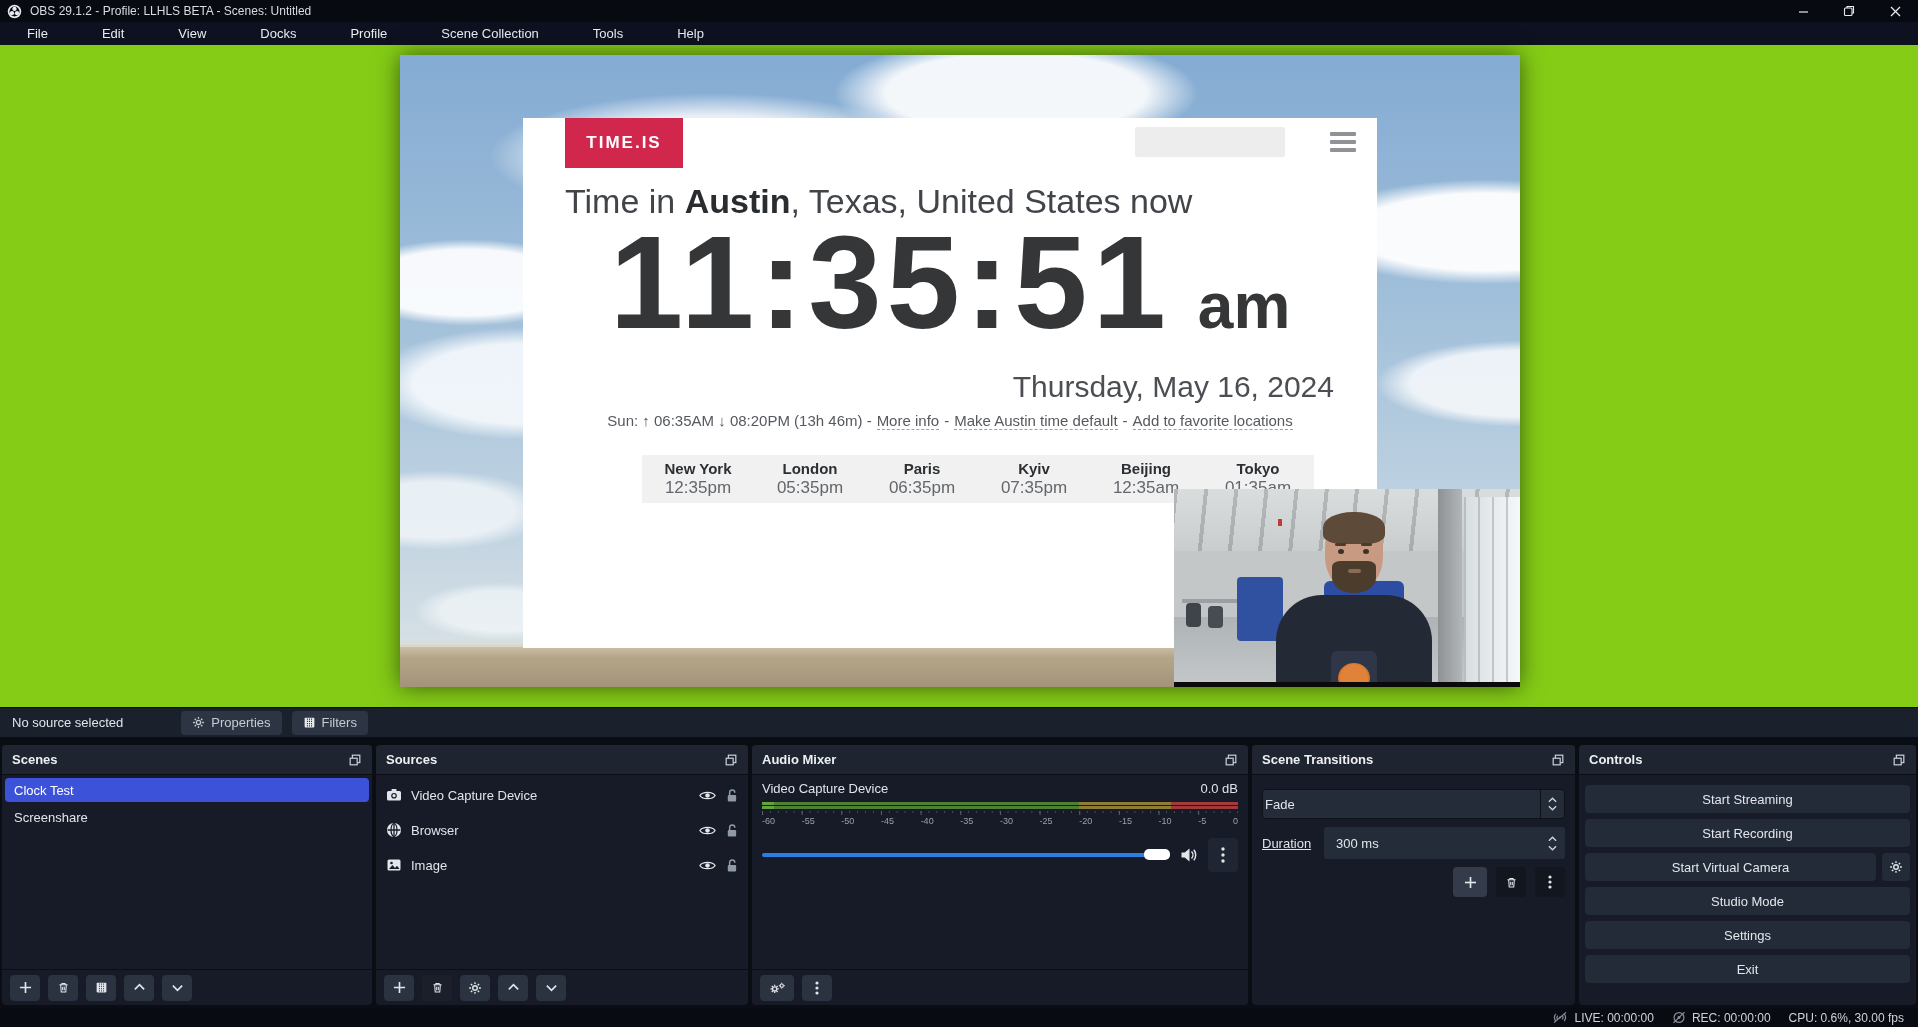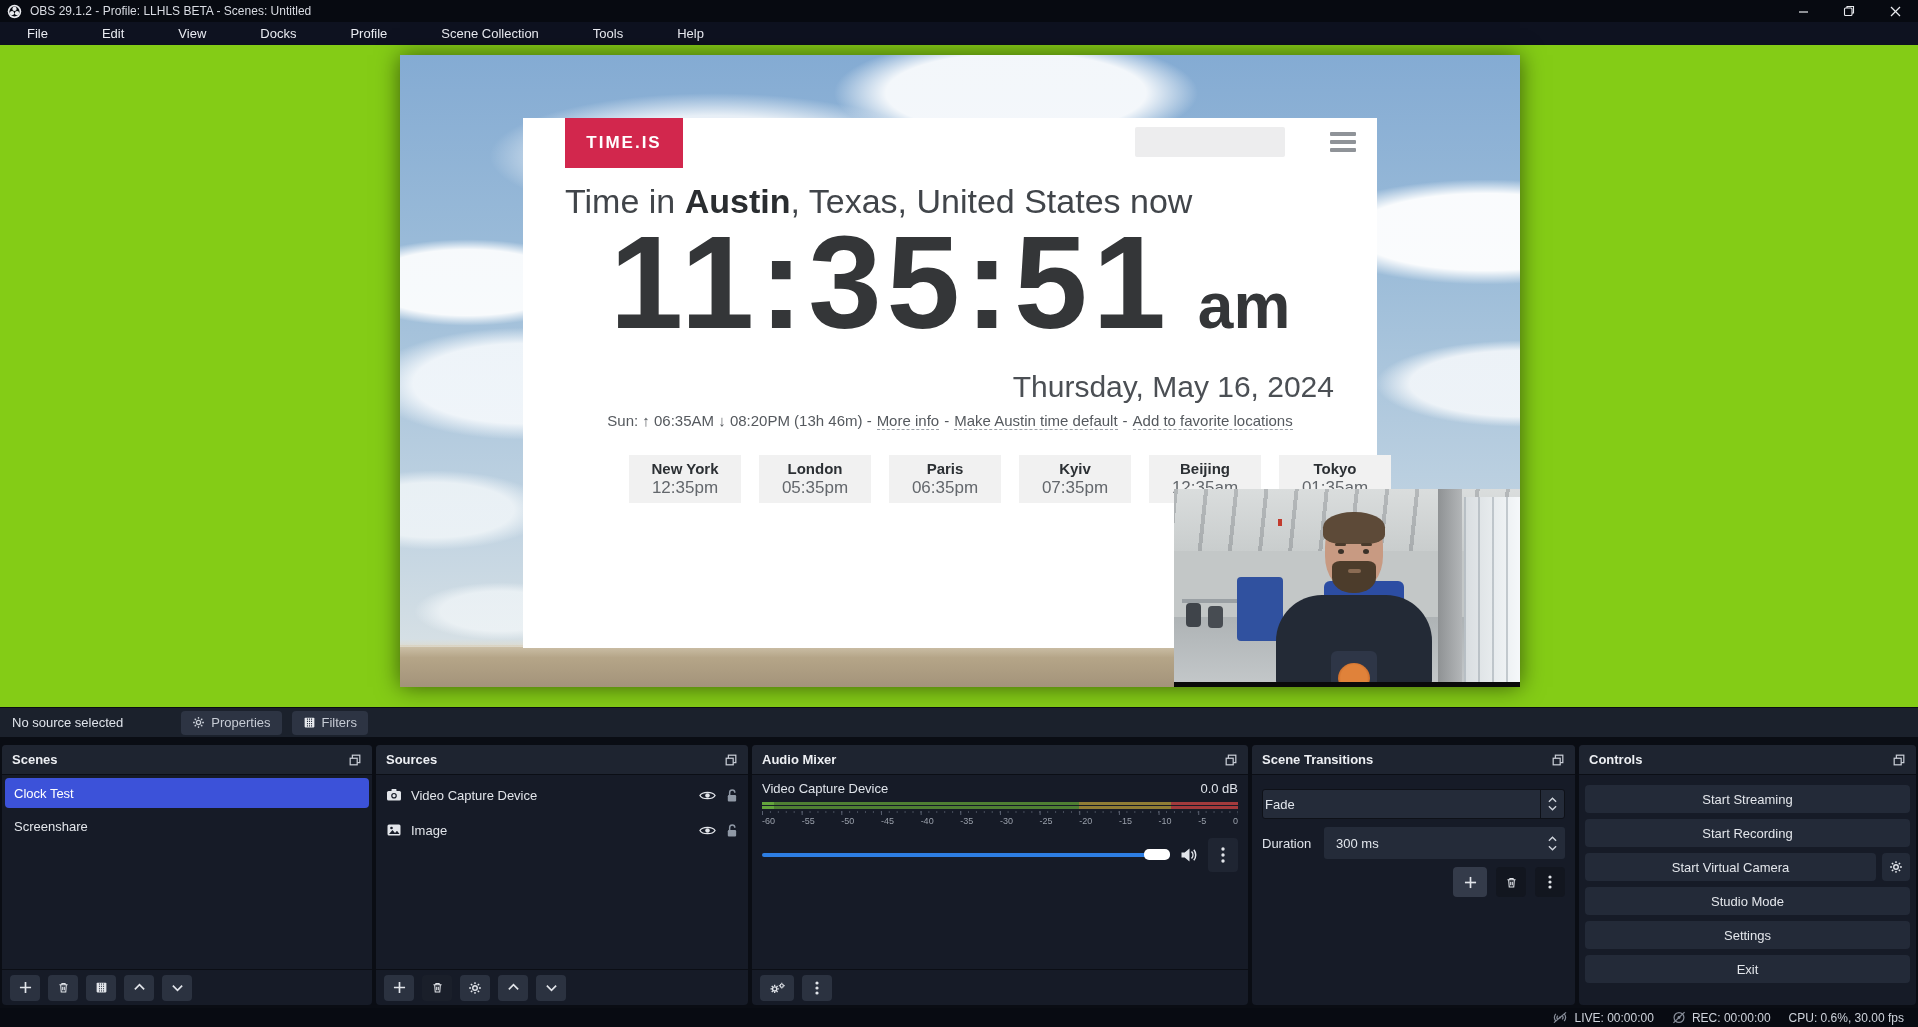--- a/index.html
+++ b/index.html
@@ -46,21 +46,21 @@
   .ti-burger { position:absolute; left:807px; top:14px; width:26px; height:20px; display:flex; flex-direction:column; justify-content:space-between; }
   .ti-burger i { display:block; height:4px; background:#8f9398; border-radius:1px; }
   .ti-heading { position:absolute; left:42px; top:64px; font-size:34px; color:#41454a; white-space:pre; }
   .ti-heading .city { font-weight:bold; color:#2a2d30; }
   .ti-clock { position:absolute; left:42px; right:42px; top:92px; height:150px; display:flex; align-items:baseline; justify-content:center; color:#343638; }
   .ti-clock .digits { font-size:132px; font-weight:bold; letter-spacing:5px; line-height:1.1; }
   .ti-clock .ampm { font-size:64px; font-weight:bold; margin-left:27px; }
   .ti-date { position:absolute; right:43px; top:252px; font-size:30px; color:#4b4f54; }
   .ti-sun { position:absolute; left:42px; right:42px; top:294px; display:flex; justify-content:center; gap:5px; font-size:15px; color:#55595e; }
   .ti-sun .lnk { border-bottom:1px dashed #9aa0a6; cursor:pointer; }
-  .ti-cities { position:absolute; left:106px; top:337px; display:flex; gap:18px; }
+  .ti-cities { position:absolute; left:119px; top:337px; display:flex; gap:0; }
   .ti-city { width:112px; height:48px; background:#f1f1f1; display:flex; flex-direction:column; align-items:center; justify-content:center; }
   .ti-city .nm { font-size:15px; font-weight:bold; color:#2c3034; }
   .ti-city .tm { font-size:17px; color:#63676c; margin-top:1px; }
 
   
   .webcam { position:absolute; left:774px; top:434px; width:346px; height:198px; overflow:hidden; background:#c3c7c7; }
   .wc-ceiling { position:absolute; top:0; left:0; width:100%; height:62px;
     background:repeating-linear-gradient(96deg, rgba(70,75,82,.25) 0 4px, rgba(0,0,0,0) 4px 30px), linear-gradient(180deg,#dadddd,#c9cdcd); }
   .wc-floor { position:absolute; top:128px; left:0; width:100%; height:70px; background:linear-gradient(180deg,#aeb3b5,#c4c8ca); }
   .wc-window { position:absolute; right:0; top:8px; width:56px; height:190px;
@@ -95,21 +95,21 @@
   .panel { position:absolute; top:8px; height:260px; background:#161b27; border-radius:4px; display:flex; flex-direction:column; overflow:hidden; }
   .p-scenes { left:2px; width:370px; } .p-sources { left:376px; width:372px; }
   .p-mixer { left:752px; width:496px; } .p-trans { left:1252px; width:323px; } .p-controls { left:1579px; width:337px; }
   .p-head { height:30px; background:#1e2430; border-bottom:1px solid #0b0e15; display:flex; align-items:center; justify-content:space-between; padding:0 10px; flex:0 0 auto; }
   .p-title { font-size:13px; font-weight:bold; color:#edeff3; }
   .p-body { flex:1 1 auto; position:relative; }
   .p-foot { flex:0 0 36px; border-top:1px solid #0b0e15; display:flex; align-items:center; padding:0 8px; gap:8px; }
   .ibtn { width:30px; height:26px; background:#2b3240; border-radius:4px; display:flex; align-items:center; justify-content:center; }
   .ibtn.dark { background:#1a1f2a; }
 
-  .scene-item { height:30px; margin:3px 3px 0 3px; display:flex; align-items:center; padding:0 9px; font-size:13px; color:#e2e5ea; border-radius:4px; }
+  .scene-item { height:24px; margin:3px 3px 0 3px; display:flex; align-items:center; padding:0 9px; font-size:13px; color:#e2e5ea; border-radius:4px; }
   .scene-item.sel { background:#3c52d9; color:#ffffff; }
   .src-row { height:30px; margin-top:5px; display:flex; align-items:center; padding:0 10px; gap:9px; font-size:13px; color:#e2e5ea; }
   .src-row .lbl { flex:1; }
 
   
   .mx-row1 { position:absolute; left:10px; right:10px; top:6px; display:flex; justify-content:space-between; font-size:13px; color:#dfe3ea; }
   .mx-meter { position:absolute; left:10px; right:10px; top:27px; }
   .mx-bar { height:3px; margin-bottom:1px;
     background:linear-gradient(to right,#63a33c 0 2.5%, #4f7f33 2.5% 66.5%, #8f7d35 66.5% 86%, #a23a3c 86% 100%); }
   .mx-ruler { position:absolute; left:10px; right:10px; top:36px; height:18px; }
@@ -119,21 +119,21 @@
   .mx-slider { position:absolute; left:10px; right:10px; top:62px; height:36px; display:flex; align-items:center; gap:10px; }
   .mx-track { flex:1; height:4px; background:#2d7ee3; border-radius:2px; position:relative; }
   .mx-handle { position:absolute; right:0; top:-4px; width:26px; height:11px; background:#ffffff; border-radius:5px; }
   .mx-kebab { width:30px; height:34px; background:#1f2532; border-radius:4px; display:flex; align-items:center; justify-content:center; }
 
   
   .tr-combo { position:absolute; left:10px; right:10px; top:14px; height:30px; background:#242b39; border:1px solid #0e1118; border-radius:3px; display:flex; align-items:center; }
   .tr-combo .val { flex:1; padding-left:2px; font-size:13px; color:#e2e6ec; }
   .tr-combo .arrs { width:24px; height:100%; border-left:1px solid #0e1118; display:flex; flex-direction:column; align-items:center; justify-content:center; gap:2px; }
   .tr-durrow { position:absolute; left:10px; right:10px; top:52px; height:32px; display:flex; align-items:center; }
-  .tr-durlbl { font-size:13px; color:#dfe3ea; width:62px; }
+  .tr-durlbl { font-size:13px; color:#dfe3ea; width:62px;text-decoration:underline; }
   .tr-spin { flex:1; height:32px; background:#242b39; border-radius:3px; display:flex; align-items:center; padding:0 8px 0 12px; }
   .tr-spin .val { flex:1; font-size:13px; color:#e2e6ec; }
   .tr-spin .arrs { display:flex; flex-direction:column; gap:3px; align-items:center; }
   .tr-btns { position:absolute; right:10px; top:92px; display:flex; gap:9px; }
   .tr-btns .ibtn { width:34px; height:30px; }
   .tr-btns .ibtn.dk { background:#12161f; width:30px; }
 
   
   .ctl-body { padding:10px 6px; display:flex; flex-direction:column; gap:6px;text-align:center; }
   .ctl-row { display:flex; gap:6px; }
@@ -397,20 +397,43 @@
           </span>
         <span>
             <svg width="13" height="15" viewBox="0 0 14 16" fill="#9099a6">
               <rect x="3" y="7.5" width="9" height="7" rx="1.2"></rect>
               <path d="M5 7.5V5a2.8 2.8 0 0 1 5.6 0" fill="none" stroke="#9099a6" stroke-width="1.6"></path>
             </svg>
           </span>
       </div>
       <div class="src-row">
         <span>
+            <svg width="16" height="16" viewBox="0 0 16 16" fill="none" stroke="#e2e5ea" stroke-width="1.3">
+              <circle cx="8" cy="8" r="6.4" fill="#e2e5ea"></circle>
+              <circle cx="8" cy="8" r="6.4" stroke="#161b27" stroke-width="0"></circle>
+              <path d="M8 1.6v12.8M1.6 8h12.8" stroke="#161b27"></path>
+              <ellipse cx="8" cy="8" rx="3" ry="6.4" stroke="#161b27"></ellipse>
+            </svg>
+          </span>
+        <span class="lbl">Browser</span>
+        <span>
+            <svg width="17" height="13" viewBox="0 0 18 13" fill="none">
+              <path d="M1 6.5C3.5 2 14.5 2 17 6.5C14.5 11 3.5 11 1 6.5Z" stroke="#e2e5ea" stroke-width="1.4"></path>
+              <circle cx="9" cy="6.5" r="2.4" fill="#e2e5ea"></circle>
+            </svg>
+          </span>
+        <span>
+            <svg width="13" height="15" viewBox="0 0 14 16" fill="#9099a6">
+              <rect x="3" y="7.5" width="9" height="7" rx="1.2"></rect>
+              <path d="M5 7.5V5a2.8 2.8 0 0 1 5.6 0" fill="none" stroke="#9099a6" stroke-width="1.6"></path>
+            </svg>
+          </span>
+      </div>
+      <div class="src-row">
+        <span>
             <svg width="16" height="16" viewBox="0 0 16 16">
               <rect x="1.5" y="2.5" width="13" height="11" rx="1.5" fill="#e2e5ea"></rect>
               <circle cx="5.5" cy="6" r="1.3" fill="#161b27"></circle>
               <path d="M3 12l3.5-4 2.5 3 2-2.2 2.5 3.2z" fill="#161b27"></path>
             </svg>
           </span>
         <span class="lbl">Image</span>
         <span>
             <svg width="17" height="13" viewBox="0 0 18 13" fill="none">
               <path d="M1 6.5C3.5 2 14.5 2 17 6.5C14.5 11 3.5 11 1 6.5Z" stroke="#e2e5ea" stroke-width="1.4"></path>

